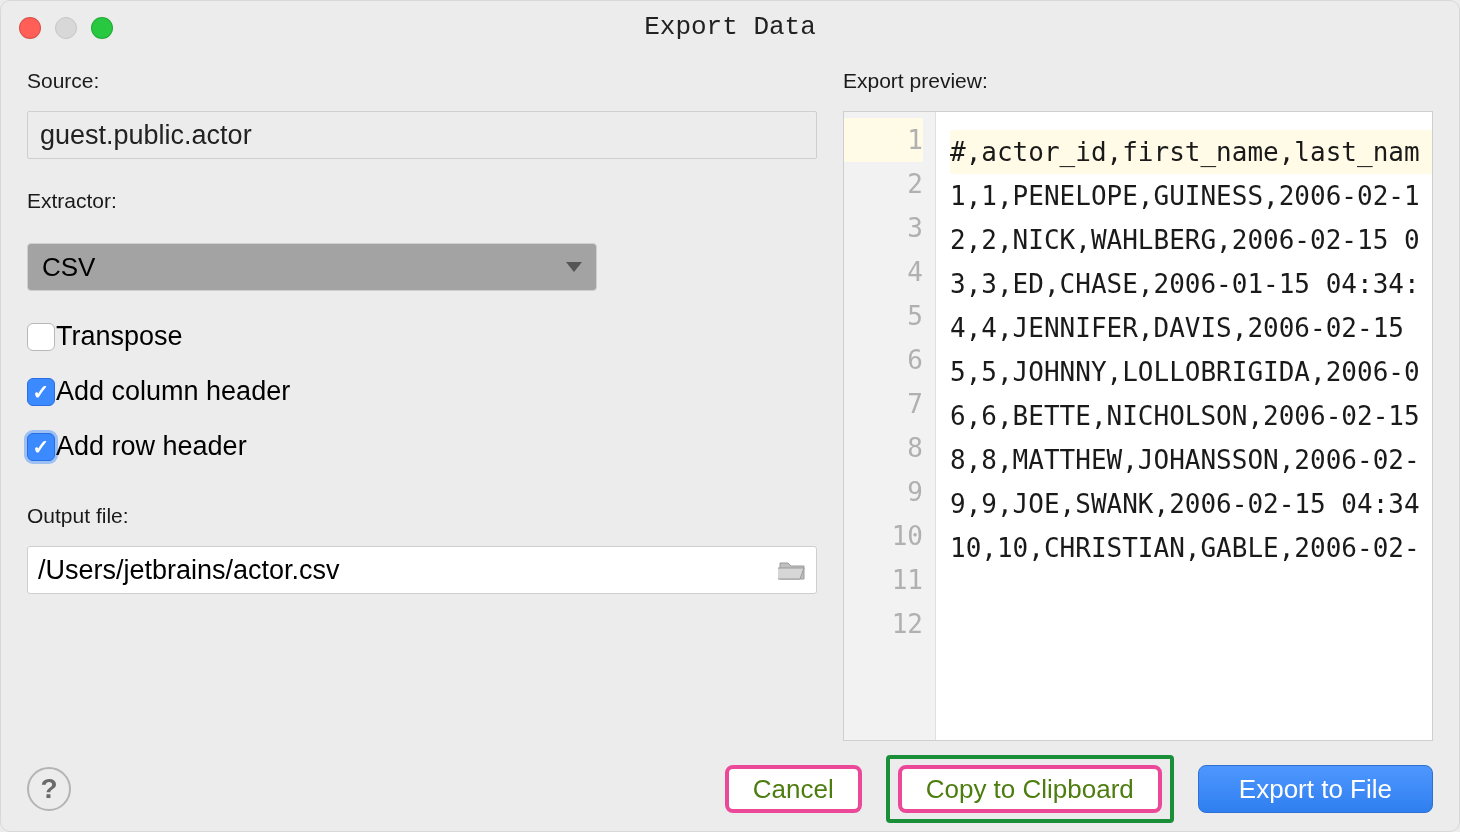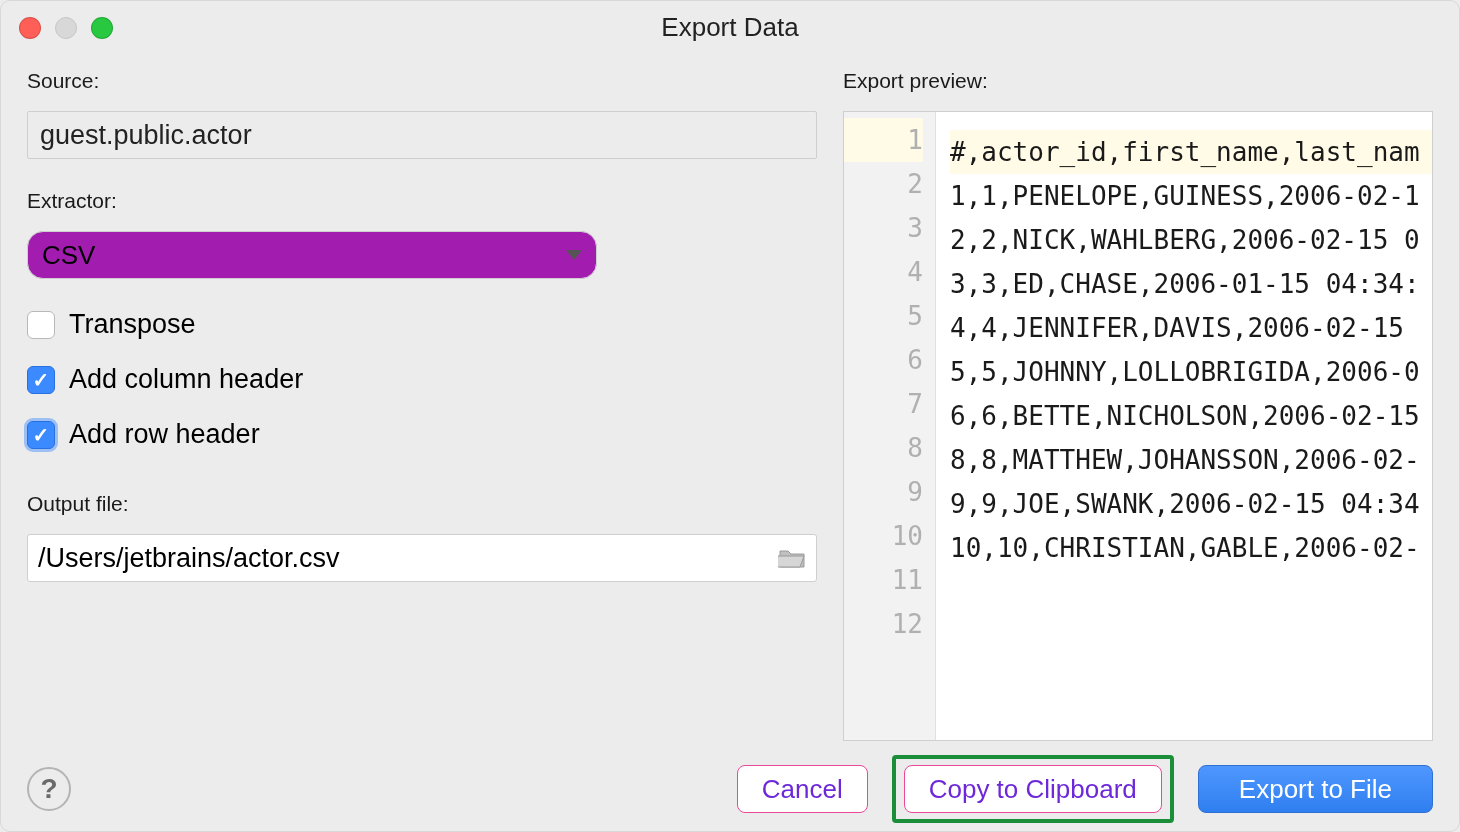--- a/index.html
+++ b/index.html
@@ -23,20 +23,21 @@
     height: 52px;
     position: relative;
     display: flex;
     align-items: center;
     justify-content: center;
   }
   .titlebar .title {
     font-size: 26px;
     color: #222;
     font-weight: 400;
+    font-family: Liberation Mono, monospace;
   }
   .traffic-lights {
     position: absolute;
     left: 18px; top: 16px;
     display: flex;
     gap: 14px;
   }
   .traffic-lights .dot {
     width: 22px; height: 22px;
     border-radius: 50%;
@@ -77,38 +78,39 @@
     padding: 6px 12px;
     font-size: 27px;
     display: flex;
     align-items: center;
     color: #222;
   }
   .select {
     width: 570px;
     height: 48px;
     border: 1px solid #cfcfcf;
-    border-radius: 16px;
-    background: #a21caf;
+    border-radius: 4px;
+    background: #a3a3a3;
     display: flex;
     align-items: center;
     justify-content: space-between;
     padding: 0 14px;
     font-size: 26px;
+    margin-top: 12px;
   }
   .select .chev {
     width: 0; height: 0;
     border-left: 8px solid transparent;
     border-right: 8px solid transparent;
     border-top: 10px solid #555;
   }
   .checkbox-row {
     display: flex;
     align-items: center;
-    gap: 14px;
+    gap: 1px;
     margin: 12px 0;
     font-size: 27px;
   }
   .chk {
     width: 28px; height: 28px;
     border-radius: 6px;
     display: flex;
     align-items: center;
     justify-content: center;
   }
@@ -205,23 +207,23 @@
     gap: 24px;
   }
   .btn {
     height: 48px;
     padding: 12px 24px;
     border-radius: 8px;
     font-size: 26px;
     display: flex;
     align-items: center;
     justify-content: center;
-    border: 1px solid #ec4899;
+    border: 4px solid #ec4899;
     background: #fff;
-    color: #6d28d9;
+    color: #4d7c0f;
     white-space: nowrap;
   }
   .btn.primary {
     background: linear-gradient(#4f97ff,#2f7ff0);
     border: 1px solid #2f70d4;
     color: #fff;
     padding: 0 40px;
   }
   .highlight-box {
     border: 4px solid #1b8e3a;

